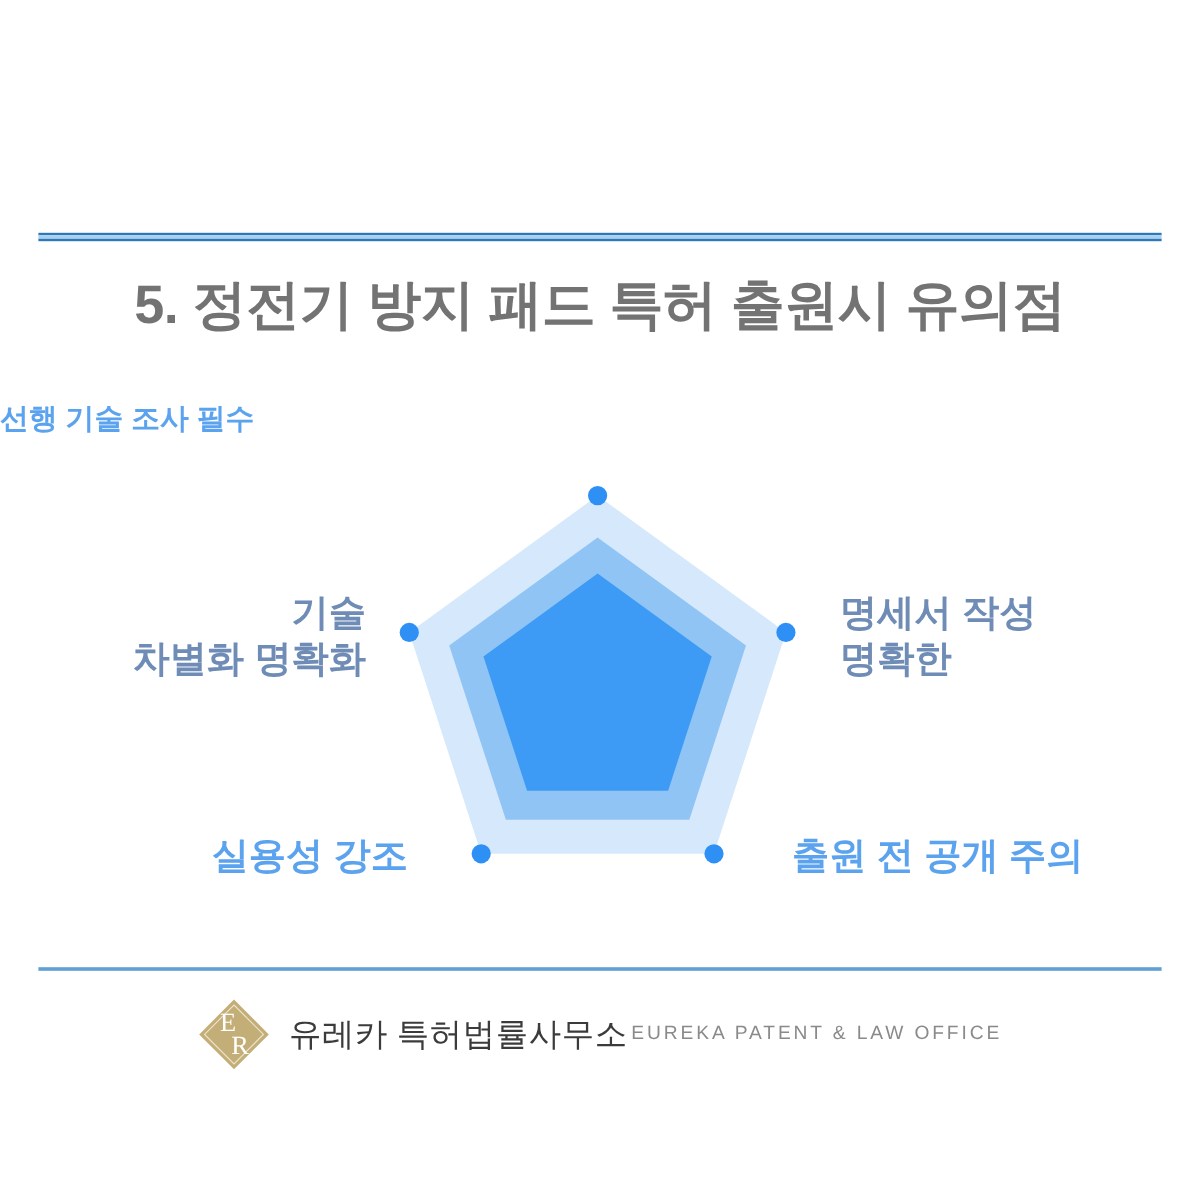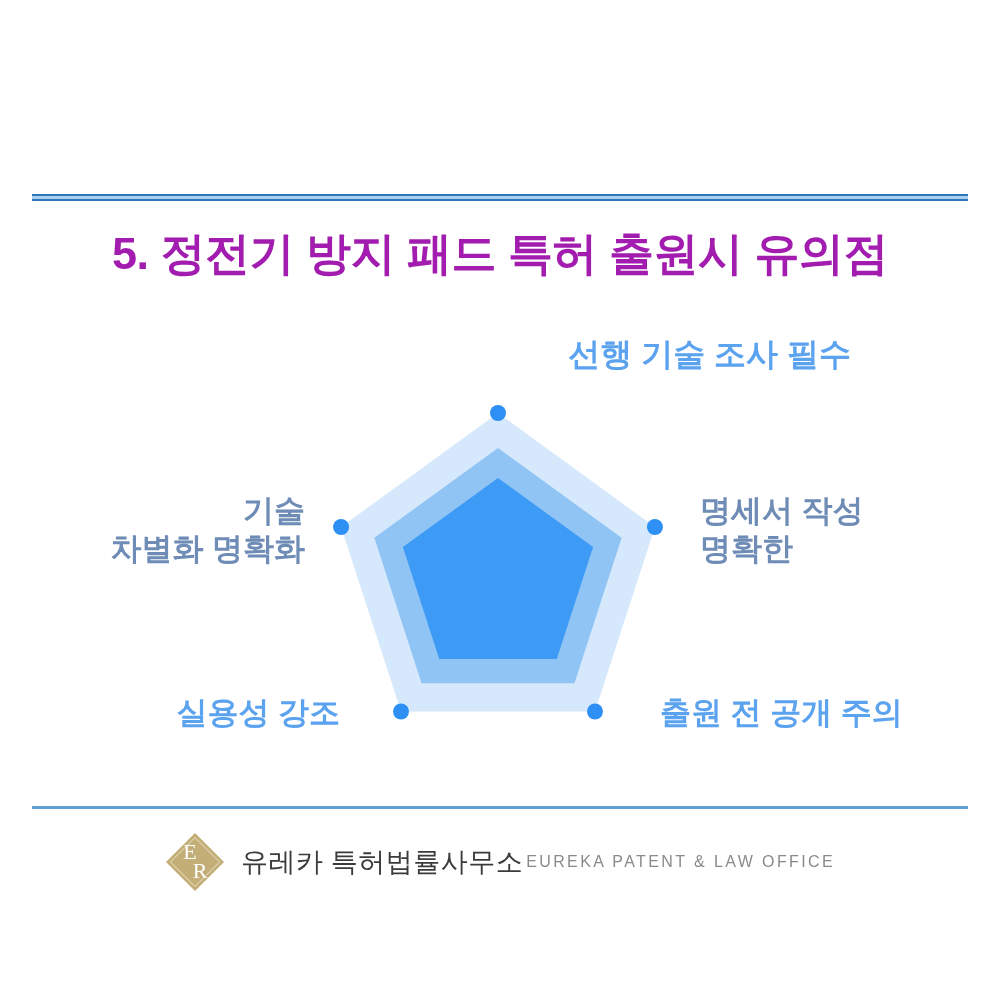--- a/index.html
+++ b/index.html
@@ -52,21 +52,21 @@
   
   .title {
     position: absolute;
     left: 0;
     top: 224px;
     width: 1000px;
     text-align: center;
     font-size: 45px;
     font-weight: bold;
     letter-spacing: -0.5px;
-    color: #a21caf;
+    color: #737373;
     white-space: nowrap;
   }
 
   
   .diagram {
     position: absolute;
     left: 0;
     top: 320px;
     width: 1000px;
     height: 470px;
@@ -81,22 +81,22 @@
   .lbl {
     position: absolute;
     font-weight: bold;
     line-height: 1.22;
     white-space: nowrap;
   }
   .lbl-top {
     left: 0;
     top: 335px;
     width: 851px;
-    text-align: right;
-    font-size: 32px;
+    text-align: left;
+    font-size: 24px;
     color: #5CA3EF;
   }
   .lbl-left {
     left: 40px;
     top: 492px;
     width: 265px;
     text-align: right;
     font-size: 31px;
     color: #6E8CB5;
   }

